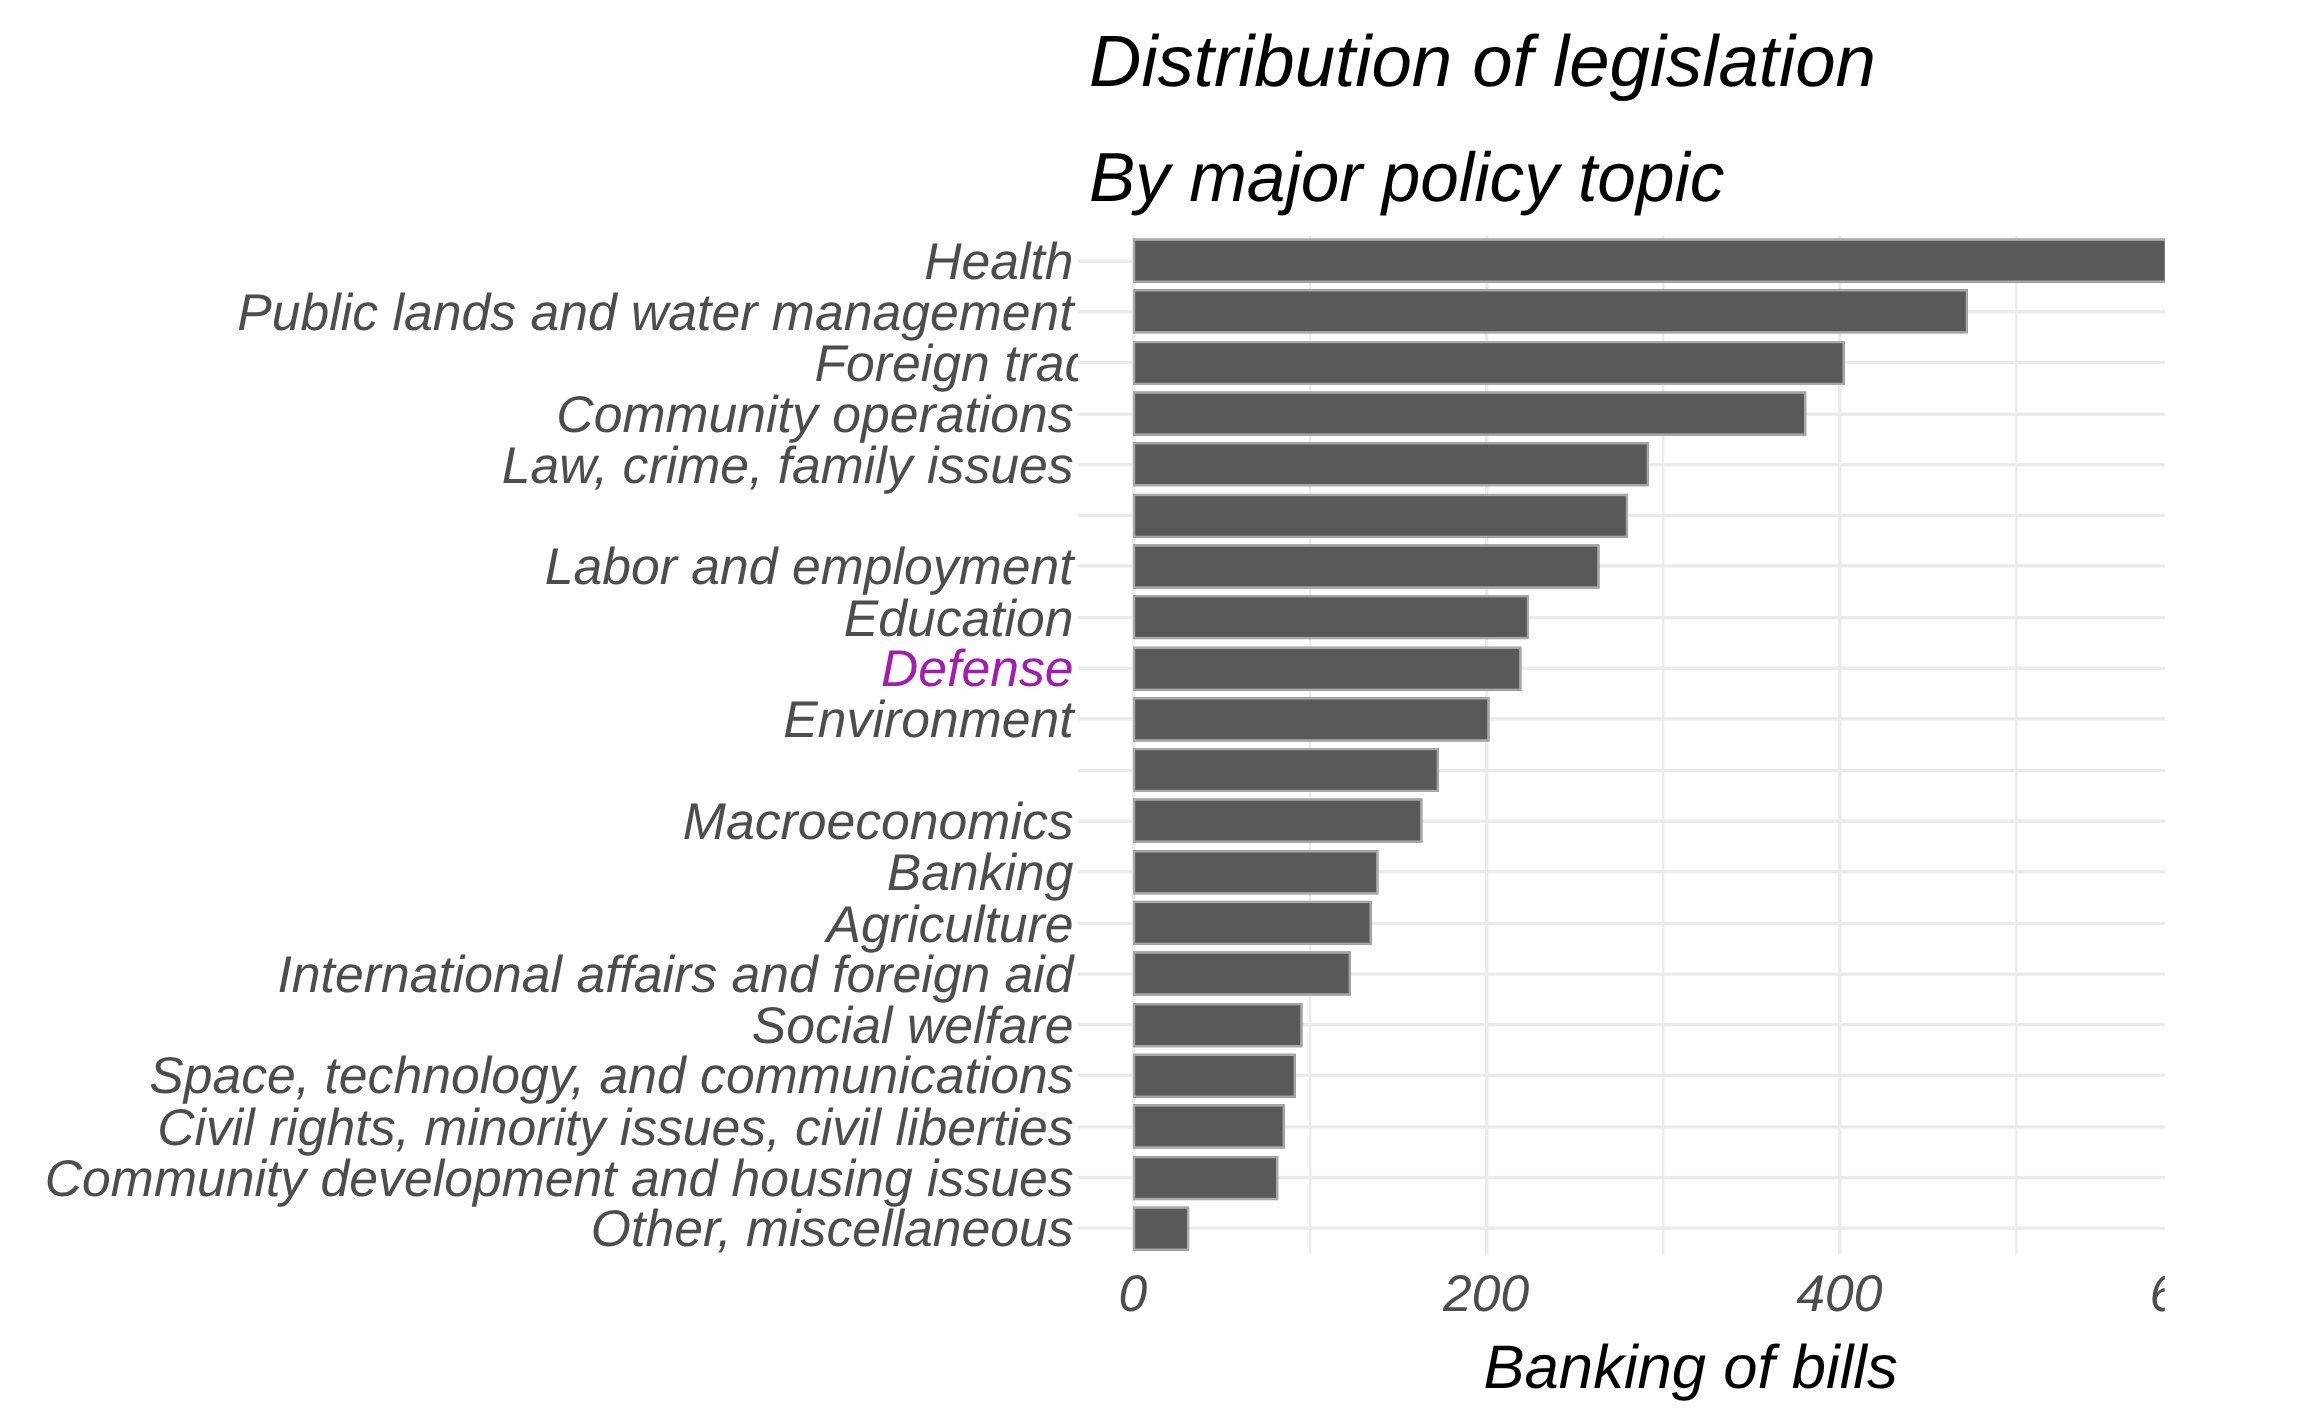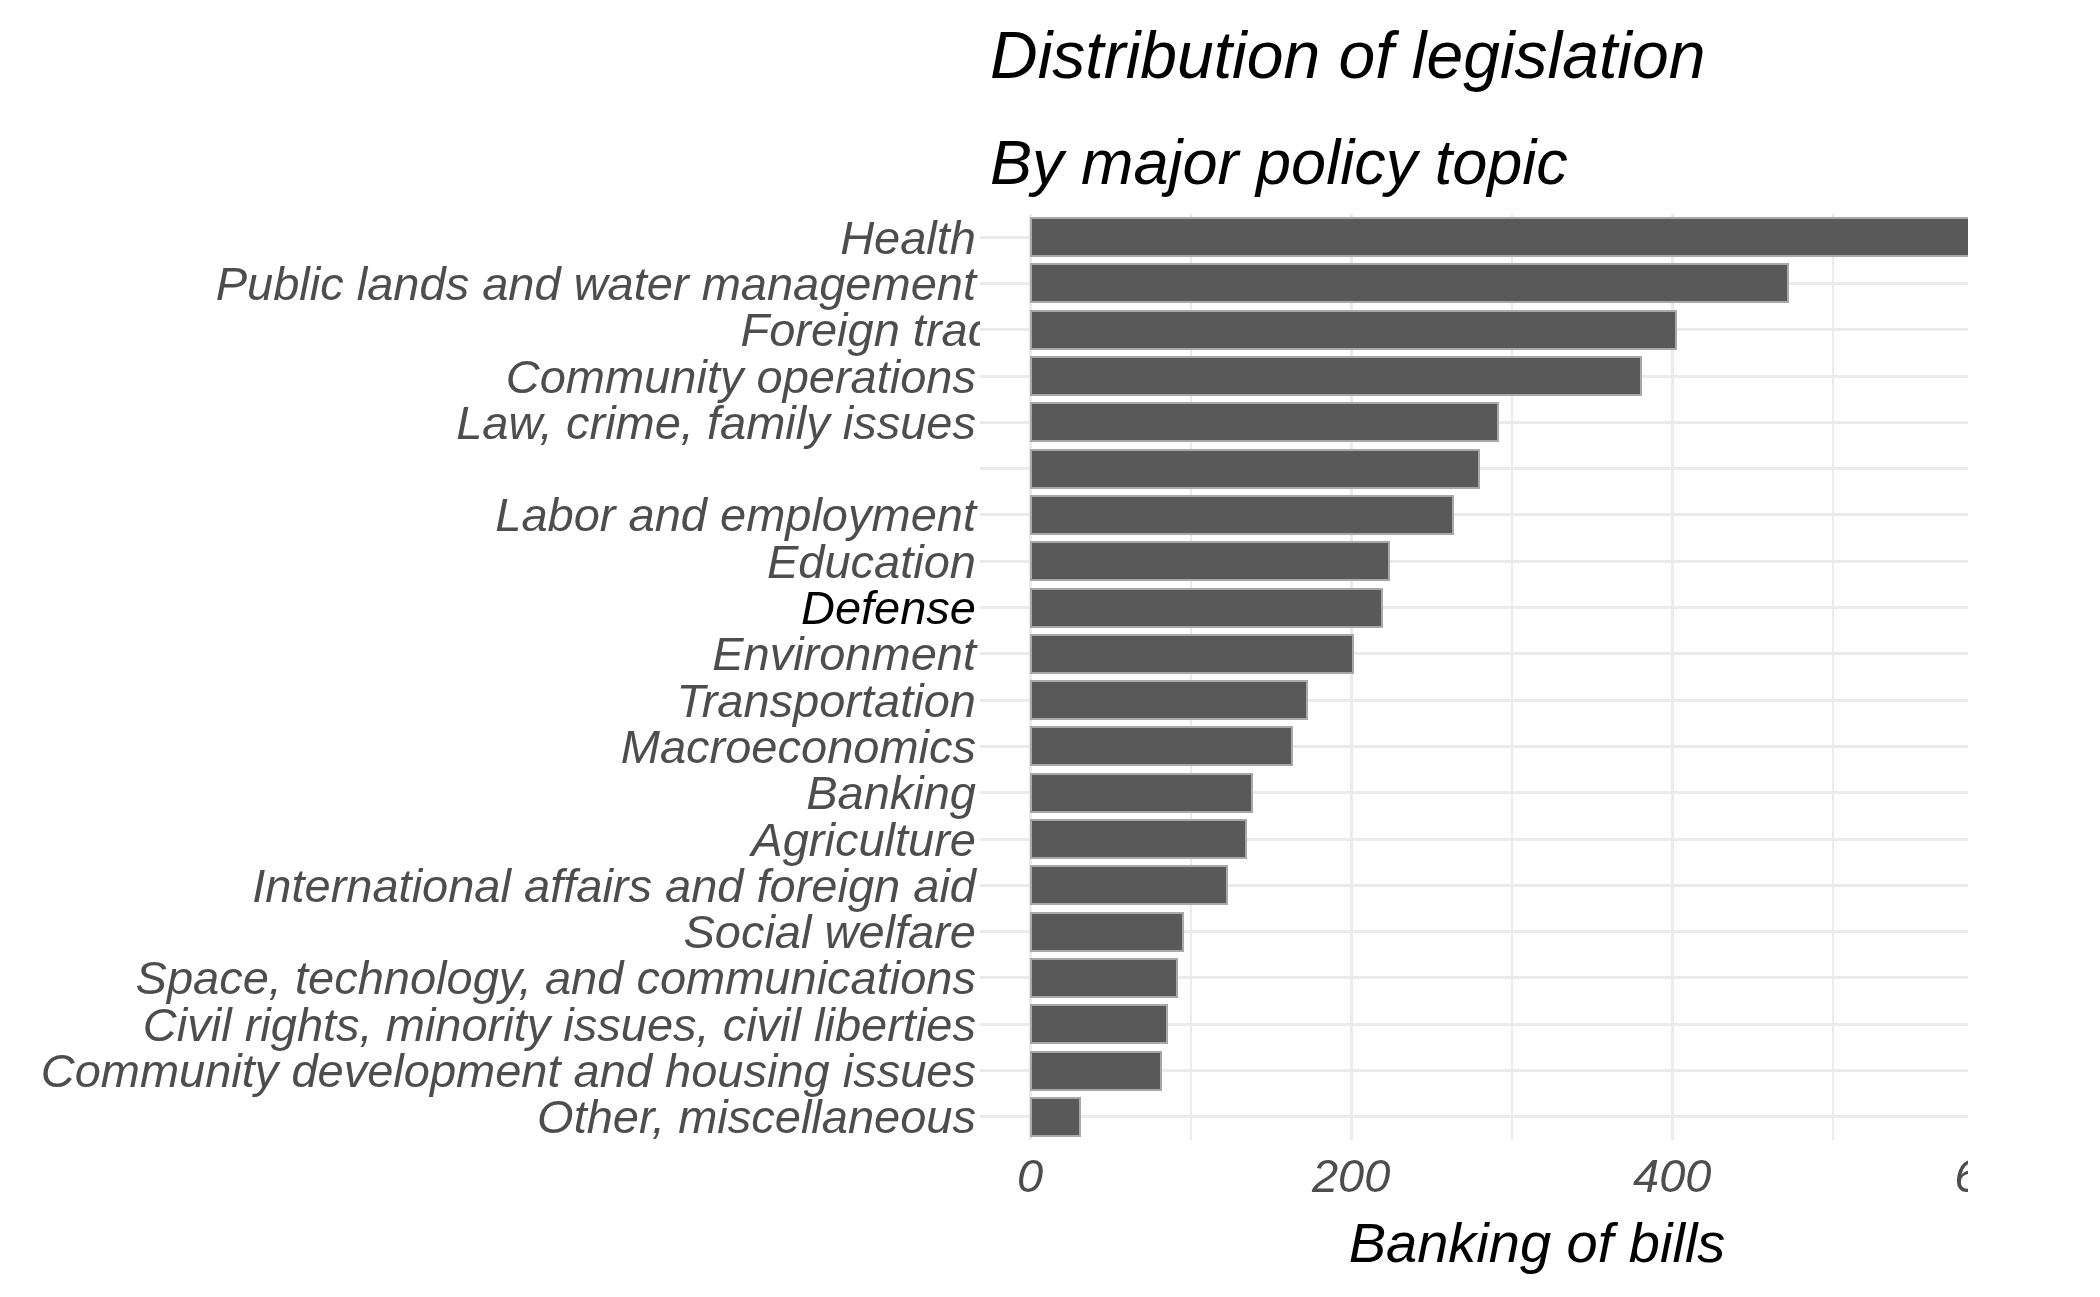--- a/index.html
+++ b/index.html
@@ -66,23 +66,22 @@
   <div class="subtitle">By major policy topic</div>
 
   <div id="ylabels">
       <div class="ylab" style="top: 0px; height: 46.3px; color: rgb(77, 77, 77);">Health</div>
       <div class="ylab" style="top: 46.3px; height: 46.3px; color: rgb(77, 77, 77);">Public lands and water management</div>
       <div class="ylab" style="top: 92.6px; height: 46.3px; color: rgb(77, 77, 77); padding-left: 44px;">Foreign trade</div>
       <div class="ylab" style="top: 138.9px; height: 46.3px; color: rgb(77, 77, 77);">Community operations</div>
       <div class="ylab" style="top: 185.2px; height: 46.3px; color: rgb(77, 77, 77);">Law, crime, family issues</div>
       <div class="ylab" style="top: 277.8px; height: 46.3px; color: rgb(77, 77, 77);">Labor and employment</div>
       <div class="ylab" style="top: 324.1px; height: 46.3px; color: rgb(77, 77, 77);">Education</div>
-      <div class="ylab" style="top: 370.4px; height: 46.3px; color: #000000;">Defense</div>
+      <div class="ylab" style="top: 370.4px; height: 46.3px; color: #a21caf;">Defense</div>
       <div class="ylab" style="top: 416.7px; height: 46.3px; color: rgb(77, 77, 77);">Environment</div>
-      <div class="ylab" style="top: 463px; height: 46.3px; color: rgb(77, 77, 77);">Transportation</div>
       <div class="ylab" style="top: 509.3px; height: 46.3px; color: rgb(77, 77, 77);">Macroeconomics</div>
       <div class="ylab" style="top: 555.6px; height: 46.3px; color: rgb(77, 77, 77);">Banking</div>
       <div class="ylab" style="top: 601.9px; height: 46.3px; color: rgb(77, 77, 77);">Agriculture</div>
       <div class="ylab" style="top: 648.2px; height: 46.3px; color: rgb(77, 77, 77);">International affairs and foreign aid</div>
       <div class="ylab" style="top: 694.5px; height: 46.3px; color: rgb(77, 77, 77);">Social welfare</div>
       <div class="ylab" style="top: 740.8px; height: 46.3px; color: rgb(77, 77, 77);">Space, technology, and communications</div>
       <div class="ylab" style="top: 787.1px; height: 46.3px; color: rgb(77, 77, 77);">Civil rights, minority issues, civil liberties</div>
       <div class="ylab" style="top: 833.4px; height: 46.3px; color: rgb(77, 77, 77);">Community development and housing issues</div>
       <div class="ylab" style="top: 879.7px; height: 46.3px; color: rgb(77, 77, 77);">Other, miscellaneous</div>
     </div>

